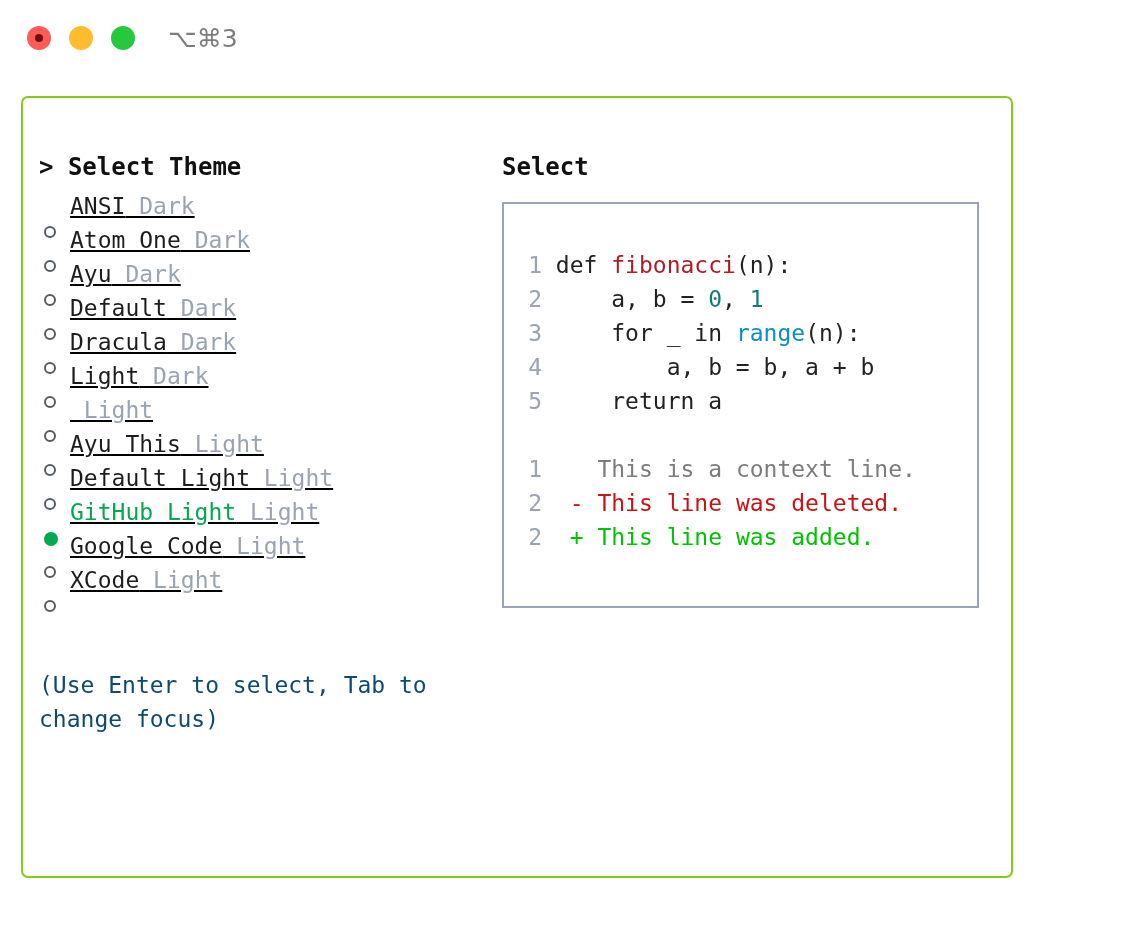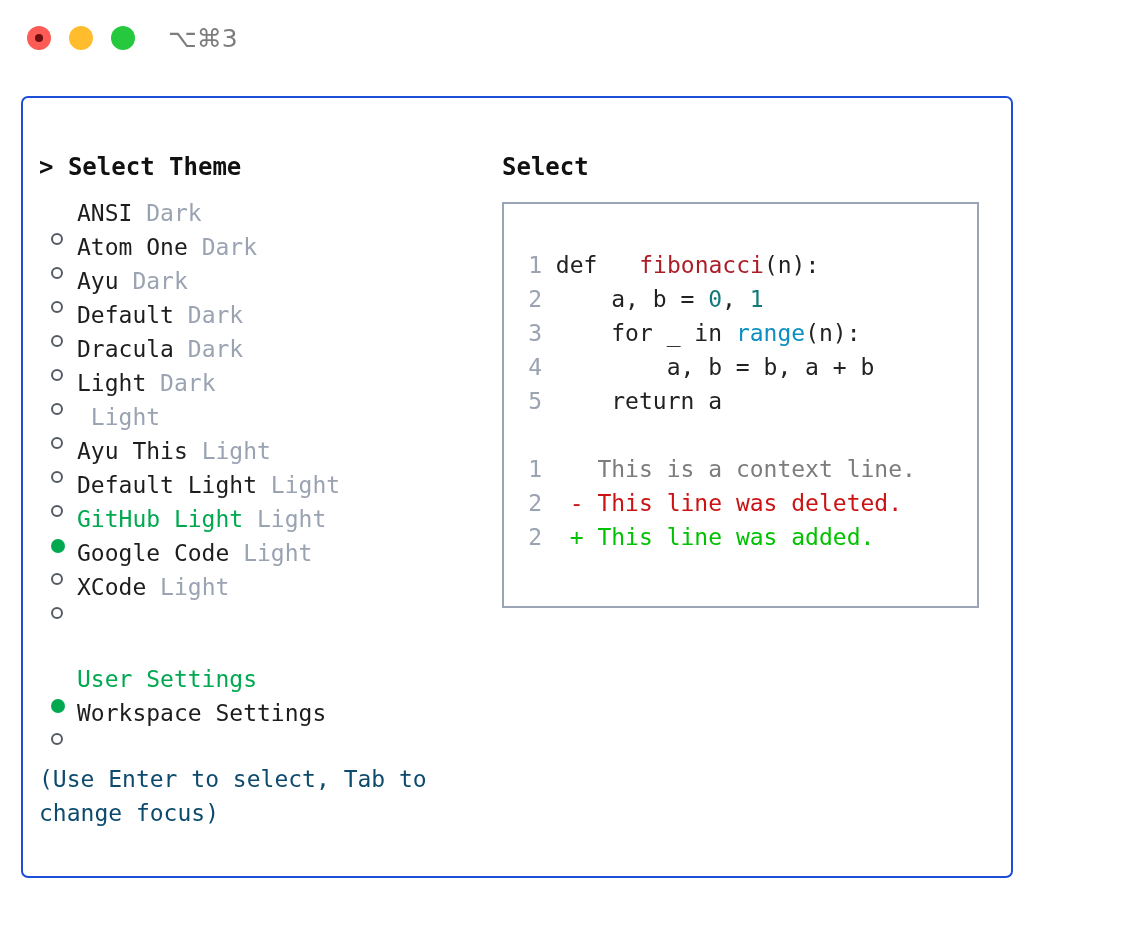--- a/index.html
+++ b/index.html
@@ -63,41 +63,41 @@
     font-family: "DejaVu Sans", "Liberation Sans", sans-serif;
     white-space: pre;
   }
 
   
   .panel {
     position: absolute;
     left: 21px; top: 96px;
     width: 992px;
     height: 782px;
-    border: 2px solid #1d4ed8;
+    border: 2px solid #84cc16;
     border-radius: 7px;
     box-sizing: border-box;
     background: #ffffff;
   }
 
   
   .left-col {
     position: absolute;
     left: 16px; top: 52px;
     width: 450px;
   }
   .col-head {
     font-size: 24px;
     font-weight: bold;
     color: #111111;
     white-space: pre;
     line-height: 34px;
     height: 34px;
   }
-  .list { margin: 12px; padding: 0; }
+  .list { margin: 5px; padding: 0; text-decoration: underline; }
   .row {
     display: flex;
     align-items: baseline;
     height: 34px;
     line-height: 34px;
     font-size: 23px;
     white-space: pre;
   }
   .bullet {
     display: inline-block;
@@ -166,21 +166,21 @@
     white-space: pre;
   }
   .cline { height: 34px; white-space: pre; }
   .ln {
     display: inline-block;
     width: 22px;
     text-align: right;
     color: #9aa3b2;
   }
   .code-txt { color: #222222; margin-top: 14px; }
-  .t-func { color: #ad1d26; margin-left: 28px; }
+  .t-func { color: #ad1d26; }
   .t-num  { color: #137a7a; }
   .t-call { color: #0a8fc0; }
   .t-ctx  { color: #7c7c7c; }
   .t-del  { color: #cc1313; }
   .t-add  { color: #00c200; }
   .gap-line { height: 34px; }
 </style>
 </head>
 <body>
 
@@ -207,24 +207,20 @@
           <div class="row"><span class="bullet"><span class="dot-hollow"></span></span><span class="name">Dracula</span><span class="suffix"> Dark</span></div>
           <div class="row"><span class="bullet"><span class="dot-hollow"></span></span><span class="name">Light</span><span class="suffix"> Dark</span></div>
           <div class="row"><span class="bullet"><span class="dot-hollow"></span></span><span class="suffix"> Light</span></div>
           <div class="row"><span class="bullet"><span class="dot-hollow"></span></span><span class="name">Ayu This</span><span class="suffix"> Light</span></div>
           <div class="row"><span class="bullet"><span class="dot-hollow"></span></span><span class="name">Default Light</span><span class="suffix"> Light</span></div>
           <div class="row selected"><span class="bullet"><span class="dot-filled"></span></span><span class="name">GitHub Light</span><span class="suffix"> Light</span></div>
           <div class="row"><span class="bullet"><span class="dot-hollow"></span></span><span class="name">Google Code</span><span class="suffix"> Light</span></div>
           <div class="row"><span class="bullet"><span class="dot-hollow"></span></span><span class="name">XCode</span><span class="suffix"> Light</span></div>
         </div>
       <div class="spacer"></div>
-      <div class="list" id="apply-list">
-          <div class="row selected"><span class="bullet"><span class="dot-filled"></span></span><span class="name">User Settings</span></div>
-          <div class="row"><span class="bullet"><span class="dot-hollow"></span></span><span class="name">Workspace Settings</span></div>
-        </div>
       <div class="hint">(Use Enter to select, Tab to change focus)</div>
     </div>
 
     <div class="right-col">
       <div class="col-head">Select</div>
       <div class="preview-box">
         <div class="code" id="code-area"><div class="cline"><span class="ln">1</span> <span class="code-txt">def </span><span class="t-func">fibonacci</span><span class="code-txt">(n):</span></div><div class="cline"><span class="ln">2</span> <span class="code-txt">    a, b = </span><span class="t-num">0</span><span class="code-txt">, </span><span class="t-num">1</span></div><div class="cline"><span class="ln">3</span> <span class="code-txt">    for _ in </span><span class="t-call">range</span><span class="code-txt">(n):</span></div><div class="cline"><span class="ln">4</span> <span class="code-txt">        a, b = b, a + b</span></div><div class="cline"><span class="ln">5</span> <span class="code-txt">    return a</span></div><div class="gap-line"></div><div class="cline"><span class="ln">1</span> <span class="t-ctx">   </span><span class="t-ctx">This is a context line.</span></div><div class="cline"><span class="ln">2</span> <span class="t-del"> - </span><span class="t-del">This line was deleted.</span></div><div class="cline"><span class="ln">2</span> <span class="t-add"> + </span><span class="t-add">This line was added.</span></div></div>
       </div>
     </div>
 

